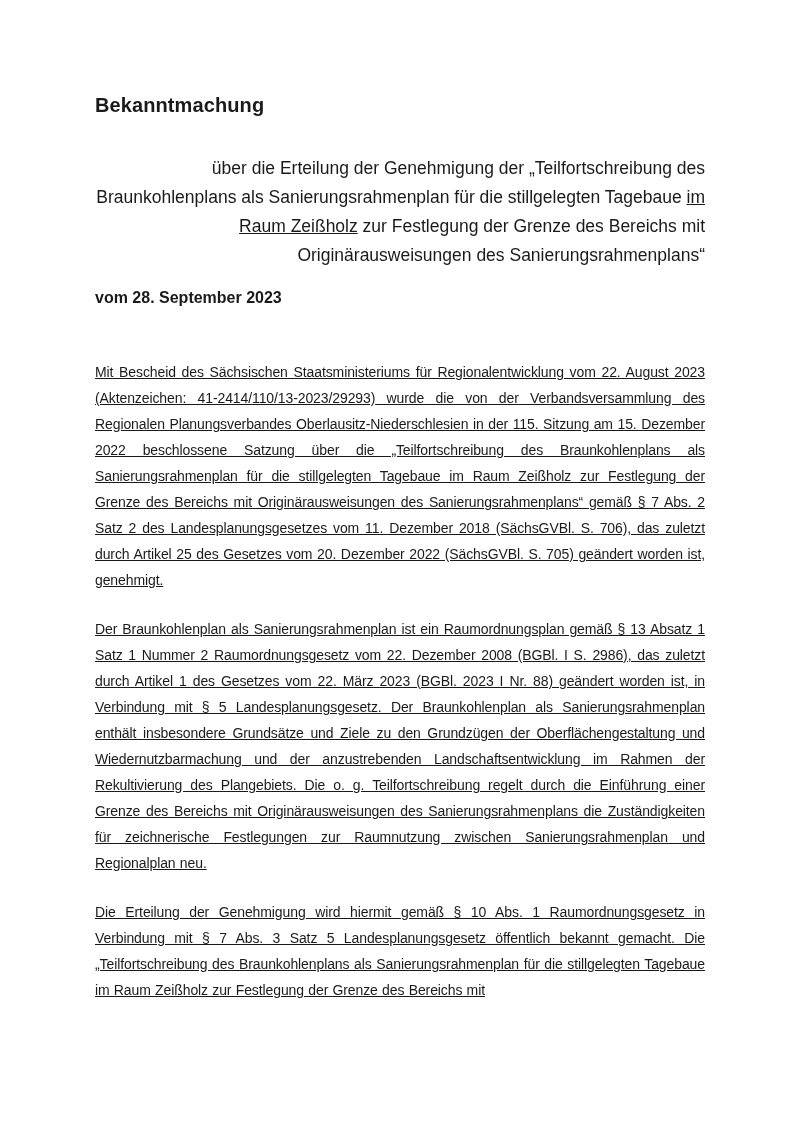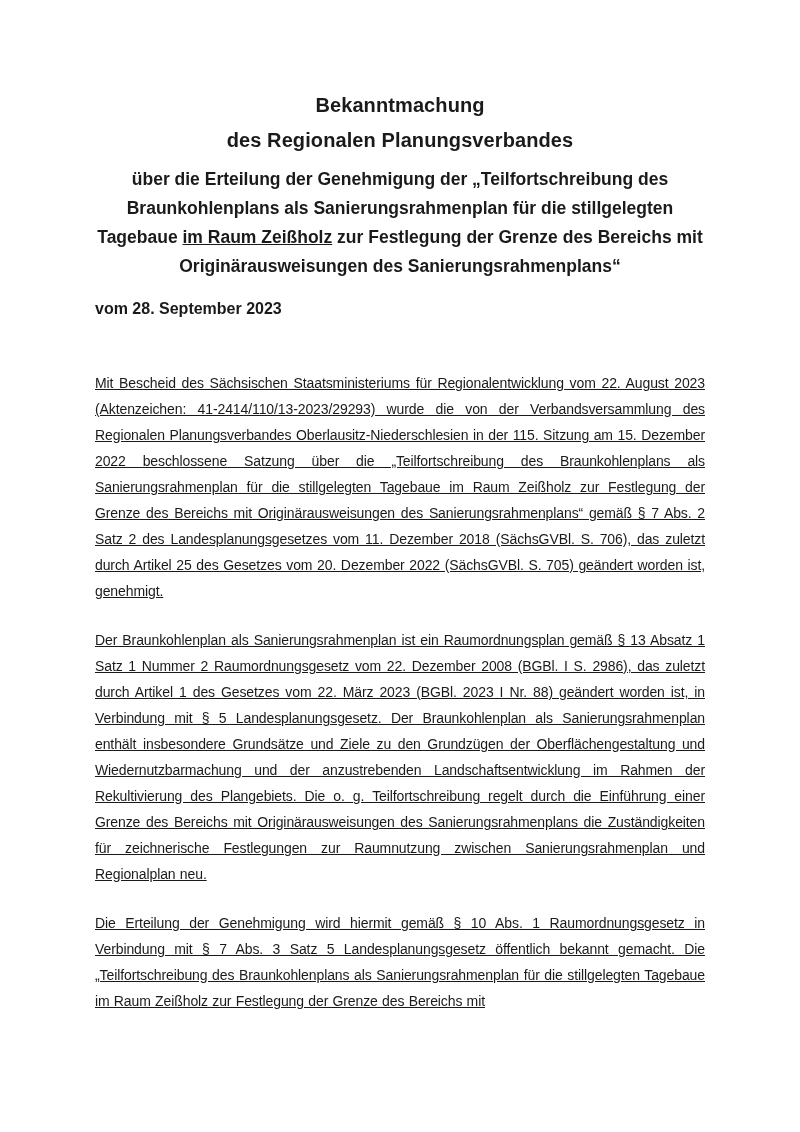--- a/index.html
+++ b/index.html
@@ -12,31 +12,30 @@
     overflow: hidden;
   }
   .page {
     width: 800px;
     height: 1132px;
     background: #ffffff;
     padding: 0 95px;
   }
   .title-block {
     margin-top: 88px;
-    text-align: center;
     font-weight: bold;
     font-size: 20px;
     line-height: 35px;
     letter-spacing: 0.1px;
   }
   .title-line { display: block; }
   .subtitle-block {
-    margin-top: 7px;
-    text-align: center;
-    font-weight: bold;
+    margin-top: 31px;
+    text-align: right;
+    font-weight: normal;
     font-size: 17.5px;
     line-height: 29px;
   }
   .subtitle-underline { text-decoration: underline; }
   .date-line {
     margin-top: 16px;
     text-align: left;
     font-weight: bold;
     font-size: 16px;
     line-height: 23px;
@@ -55,21 +54,20 @@
   }
   .paragraph:last-child { margin-bottom: 0; }
 </style>
 </head>
 <body>
 
 <div class="page">
 
   <h1 class="title-block">
     <span class="title-line">Bekanntmachung</span>
-    <span class="title-line">des Regionalen Planungsverbandes</span>
   </h1>
 
   <h2 class="subtitle-block"><span>über die Erteilung der Genehmigung der „Teilfortschreibung des Braunkohlenplans als Sanierungsrahmenplan für die stillgelegten Tagebaue </span><span class="subtitle-underline">im Raum Zeißholz</span><span> zur Festlegung der Grenze des Bereichs mit Originärausweisungen des Sanierungsrahmenplans“</span></h2>
 
   <p class="date-line">vom 28. September 2023</p>
 
   <div class="body-block">
     <p class="paragraph">Mit Bescheid des Sächsischen Staatsministeriums für Regionalentwicklung vom 22. August 2023 (Aktenzeichen: 41-2414/110/13-2023/29293) wurde die von der Verbandsversammlung des Regionalen Planungsverbandes Oberlausitz-Niederschlesien in der 115. Sitzung am 15. Dezember 2022 beschlossene Satzung über die „Teilfortschreibung des Braunkohlenplans als Sanierungsrahmenplan für die stillgelegten Tagebaue im Raum Zeißholz zur Festlegung der Grenze des Bereichs mit Originärausweisungen des Sanierungsrahmenplans“ gemäß § 7 Abs. 2 Satz 2 des Landesplanungsgesetzes vom 11. Dezember 2018 (SächsGVBl. S. 706), das zuletzt durch Artikel 25 des Gesetzes vom 20. Dezember 2022 (SächsGVBl. S. 705) geändert worden ist, genehmigt.</p>
     <p class="paragraph">Der Braunkohlenplan als Sanierungsrahmenplan ist ein Raumordnungsplan gemäß § 13 Absatz 1 Satz 1 Nummer 2 Raumordnungsgesetz vom 22. Dezember 2008 (BGBl. I S. 2986), das zuletzt durch Artikel 1 des Gesetzes vom 22. März 2023 (BGBl. 2023 I Nr. 88) geändert worden ist, in Verbindung mit § 5 Landesplanungsgesetz. Der Braunkohlenplan als Sanierungsrahmenplan enthält insbesondere Grundsätze und Ziele zu den Grundzügen der Oberflächengestaltung und Wiedernutzbarmachung und der anzustrebenden Landschaftsentwicklung im Rahmen der Rekultivierung des Plangebiets. Die o. g. Teilfortschreibung regelt durch die Einführung einer Grenze des Bereichs mit Originärausweisungen des Sanierungsrahmenplans die Zuständigkeiten für zeichnerische Festlegungen zur Raumnutzung zwischen Sanierungsrahmenplan und Regionalplan neu.</p>
     <p class="paragraph">Die Erteilung der Genehmigung wird hiermit gemäß § 10 Abs. 1 Raumordnungsgesetz in Verbindung mit § 7 Abs. 3 Satz 5 Landesplanungsgesetz öffentlich bekannt gemacht. Die „Teilfortschreibung des Braunkohlenplans als Sanierungsrahmenplan für die stillgelegten Tagebaue im Raum Zeißholz zur Festlegung der Grenze des Bereichs mit</p>

